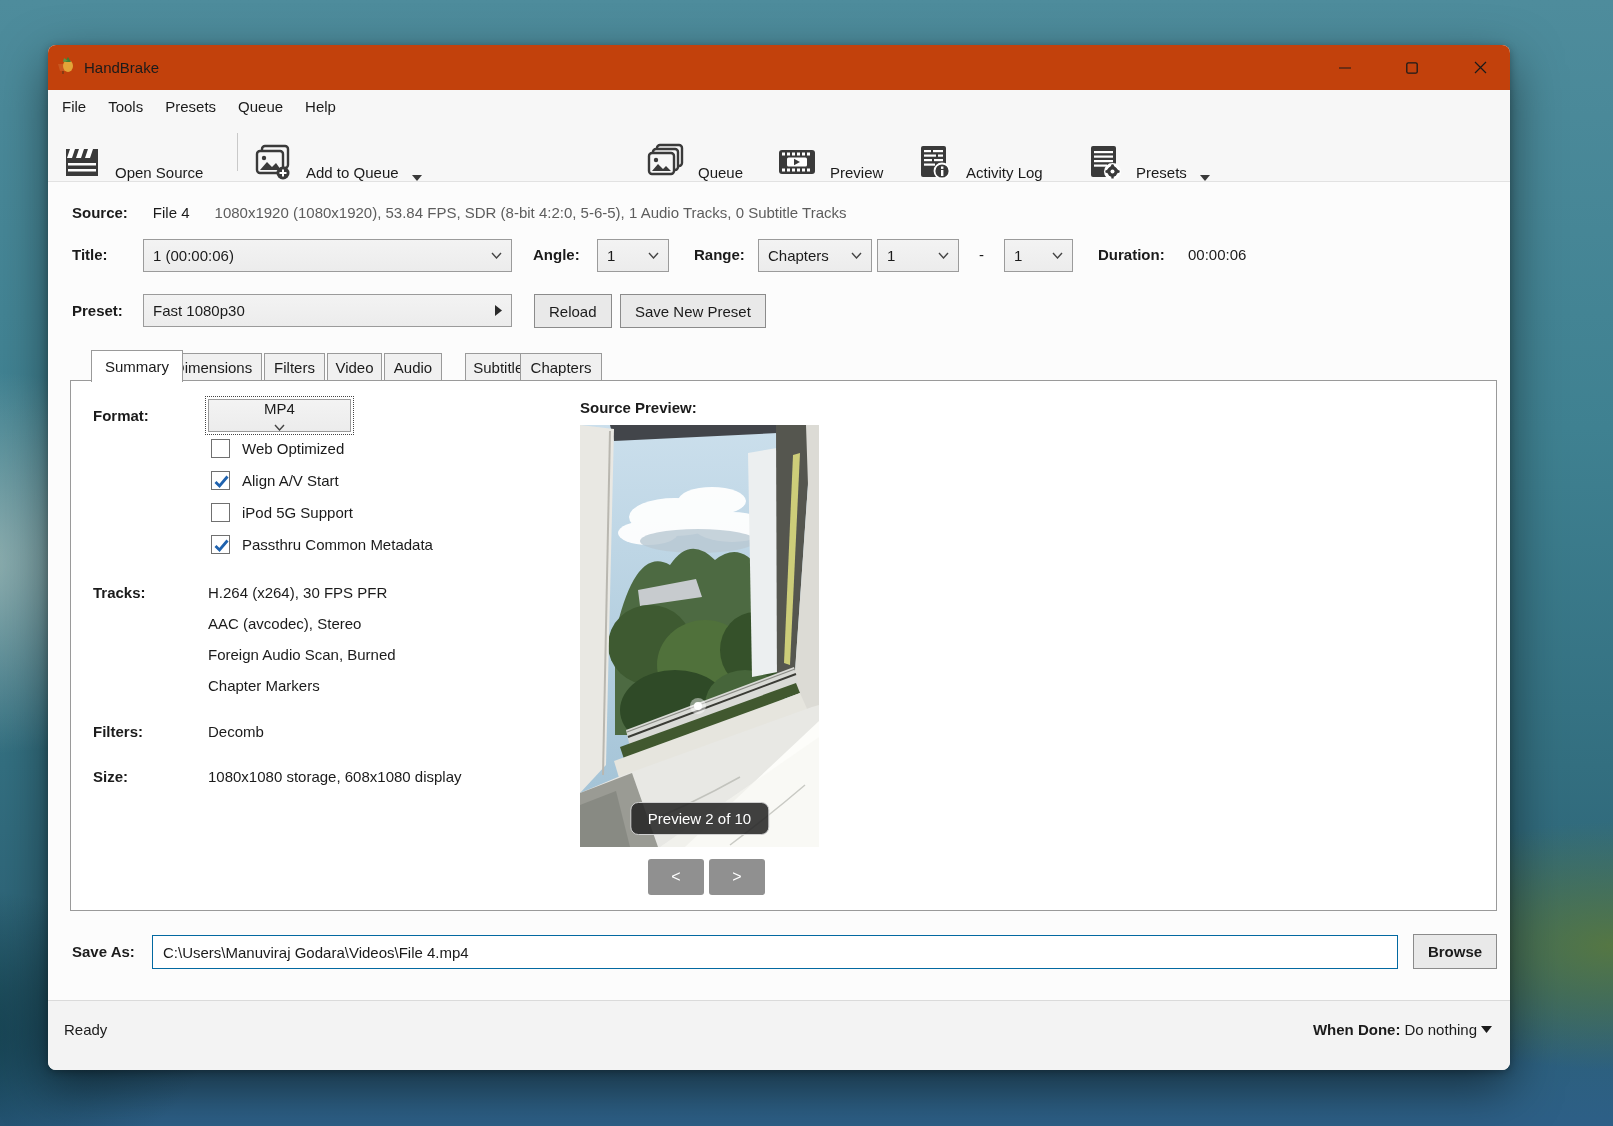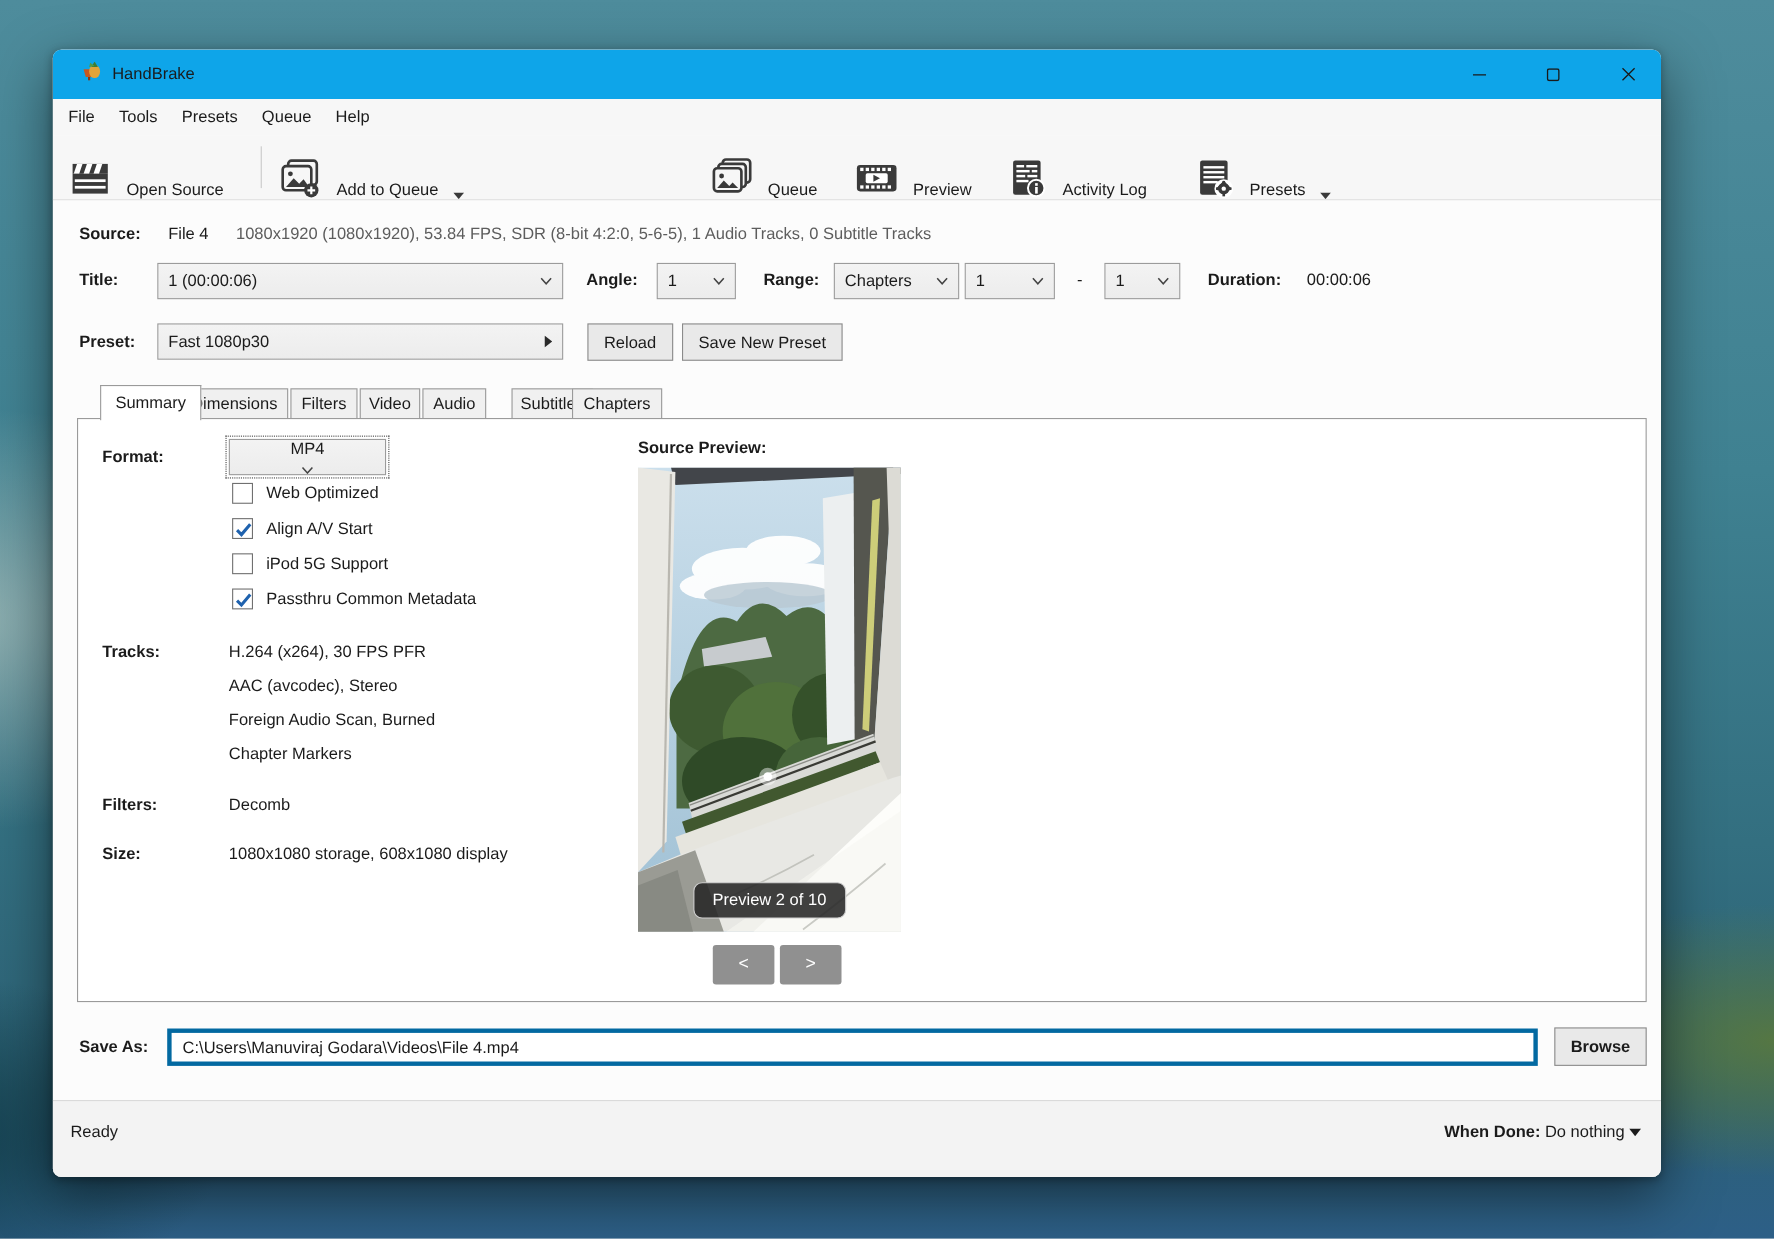--- a/index.html
+++ b/index.html
@@ -13,22 +13,22 @@
       radial-gradient(520px 320px at -2% 50%, rgba(215,220,208,.55), rgba(215,220,208,0) 60%),
       radial-gradient(420px 230px at -4% 92%, rgba(16,58,70,.9), rgba(16,58,70,0) 65%),
       linear-gradient(180deg,#4e8c9c 0%, #3f8191 38%, #336f80 68%, #2c6175 88%, #2d5f87 100%);
   }
 
   
   .window { position:absolute; left:48px; top:45px; width:1462px; height:1025px;
     background:#fcfcfc; border-radius:8px; overflow:hidden;
     box-shadow:0 18px 50px rgba(0,0,0,.5), 0 2px 8px rgba(0,0,0,.3); }
 
-  .titlebar { position:absolute; left:0; top:0; width:100%; height:45px; background:#0ea5e9;
-    display:flex; align-items:center; padding-left:25px; }
+  .titlebar { position:absolute; left:0; top:0; width:100%; height:45px; background:#c2410c;
+    display:flex; align-items:center; padding-left:7px; }
   .titlebar .apptitle { margin-left:9px; font-size:15px; }
   .winbtn { position:absolute; top:0; width:46px; height:45px; display:flex; align-items:center; justify-content:center; }
 
   .menubar { position:absolute; left:0; top:45px; width:100%; height:33px; background:#f7f7f7;
     display:flex; align-items:center; }
   .menuitem { padding:6px 11px; }
   .menuitem:first-child { margin-left:3px; }
 
   .toolbar { position:absolute; left:0; top:78px; width:100%; height:59px; background:#f7f7f7;
     border-bottom:1px solid #e2e2e2; }
@@ -68,21 +68,21 @@
   
   .preview-wrap { position:absolute; left:509px; top:44px; width:239px; height:422px; }
   .preview-badge { position:absolute; left:50%; transform:translateX(-50%); top:377px;
     background:rgba(38,38,38,.88); border:1px solid #cfcfcf; border-radius:8px; color:#fff;
     padding:7px 17px; white-space:nowrap; }
   .navbtn { position:absolute; top:478px; width:56px; height:36px; background:#909090;
     border:none; border-radius:3px; color:#fff; font-size:16px; display:flex; align-items:center; justify-content:center; }
 
   
   .saveas-input { position:absolute; left:104px; top:890px; width:1246px; height:34px;
-    border:4px solid #0369a1; background:#fff; padding:0 10px; font:inherit; color:#1b1b1b; }
+    border:1px solid #0369a1; background:#fff; padding:0 10px; font:inherit; color:#1b1b1b; }
   .statusbar { position:absolute; left:0; top:955px; width:100%; height:70px; background:#f3f3f3;
     border-top:1px solid #dadada; display:flex; align-items:center; justify-content:space-between;
     padding:0 18px 12px 16px; }
   .whendone { display:flex; align-items:center; gap:4px; }
 </style>
 </head>
 <body>
 
 <div class="wallpaper"></div>
 

